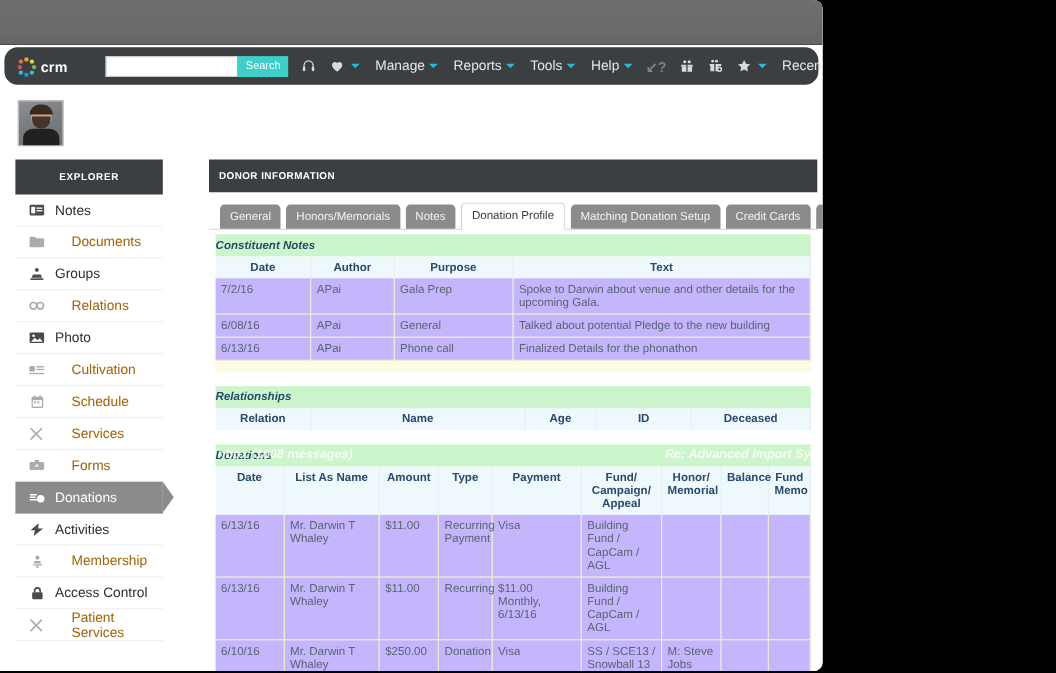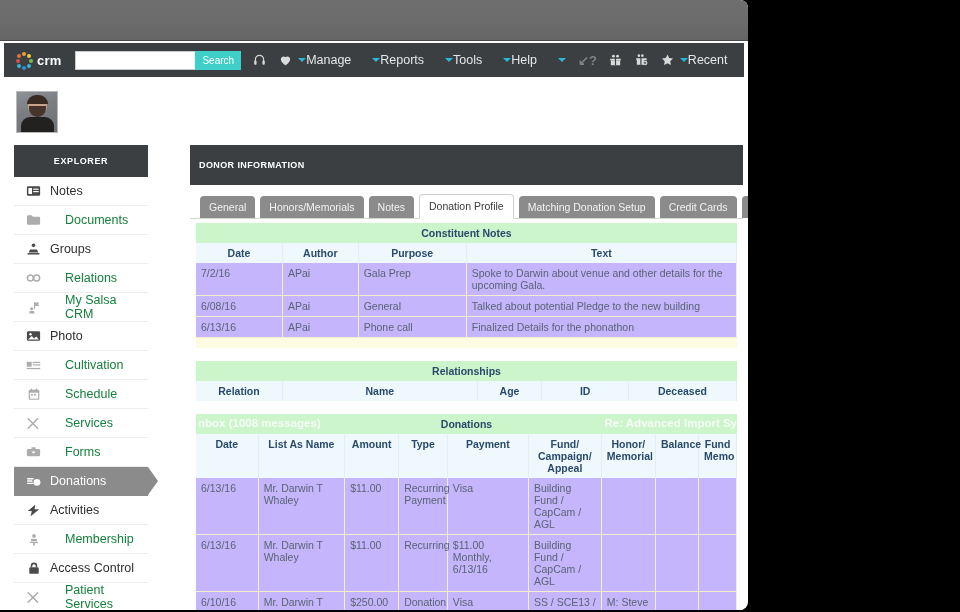--- a/index.html
+++ b/index.html
@@ -28,45 +28,45 @@
     border-bottom: 1px solid #4a4a4a;
   }
 
   
   #navbar {
     position: absolute; left: 4px; top: 43px;
     width: 740px; height: 34px;
     background: #3b3f42;
     display: flex; align-items: center;
     padding: 0 6px;
-    border-radius: 0;
+    border-radius: 12px;
   }
   .brand { display: flex; align-items: center; gap: 4px; margin: 0 14px 0 6px; }
   .brand-logo { width: 17px; height: 17px; position: relative; }
   .brand-logo i {
     position: absolute; width: 4px; height: 4px; border-radius: 50%;
   }
   .brand-text { color: #fff; font-size: 13px; font-weight: bold; letter-spacing: .2px; }
 
-  .search-wrap { display: flex; align-items: center; height: 19px; }
+  .search-wrap { display: flex; align-items: center; height: 19px; margin-left: 21px; }
   #search-input {
     width: 120px; height: 19px; border: 1px solid #c8c8c8; border-right: none;
     background: #fff; font-size: 10px; padding: 0 4px; outline: none;
     font-family: "Liberation Sans", sans-serif; color: #333;
   }
   #search-btn {
     height: 19px; border: none; background: #3ecfc8; color: #fff;
     font-size: 10px; padding: 0 7px; cursor: pointer;
     font-family: "Liberation Sans", sans-serif;
   }
 
   .nav-icon { color: #d9dada; margin: 0 0 0 11px; display: flex; align-items: center; }
   .nav-item {
-    color: #e6e7e7; font-size: 12.5px; margin-left: 0;
-    display: flex; align-items: center; gap: 21px; cursor: pointer; white-space: nowrap;
+    color: #e6e7e7; font-size: 12.5px; margin-left: 14px;
+    display: flex; align-items: center; gap: 4px; cursor: pointer; white-space: nowrap;
   }
   .caret { width: 0; height: 0; border-left: 4px solid transparent;
            border-right: 4px solid transparent; border-top: 4px solid #29b8d8; }
 
   
   #person-header {
     position: absolute; left: 4px; top: 83px; width: 740px; height: 58px;
     background: #fff; display: flex; align-items: center; padding-left: 12px;
   }
   #avatar {
@@ -89,36 +89,36 @@
   #explorer-head {
     height: 32px; background: #3b3f42; color: #fff; font-size: 9px;
     letter-spacing: .6px; display: flex; align-items: center; justify-content: center;
     font-weight: bold;
   }
   .side-item {
     height: 29px; display: flex; align-items: center; gap: 9px;
     padding-left: 12px; font-size: 12.5px; color: #2e2e2e;
     border-bottom: 1px solid #ededed; background: #fff; position: relative; cursor: pointer;
   }
-  .side-item.dim { color: #15803d; gap: 24px; }
+  .side-item.dim { color: #a16207; gap: 24px; }
   .side-item.dim .s-ico { opacity: .45; }
   .side-item.active { background: #8b8b8b; color: #fff; border-bottom-color: #8b8b8b; }
   .side-item.active::after {
     content: ""; position: absolute; right: -10px; top: 0;
     border-top: 14.5px solid transparent; border-bottom: 14.5px solid transparent;
     border-left: 10px solid #8b8b8b;
   }
   .side-item.active .s-ico { color: #fff; }
   .s-ico { width: 15px; height: 14px; display: flex; align-items: center;
            justify-content: center; color: #4a4a4a; flex: none; }
 
   
   #main { position: absolute; left: 190px; top: 145px; width: 553px; }
   #donor-bar {
-    height: 40px; background: #3b3f42; color: #fff; font-size: 9px;
+    height: 30px; background: #3b3f42; color: #fff; font-size: 9px;
     display: flex; align-items: center; padding-left: 9px; letter-spacing: .4px;
     font-weight: bold;
   }
 
   #tabs { display: flex; align-items: flex-end; gap: 5px; height: 34px;
           padding: 6px 8px 0 10px; background: #fff;
           border-bottom: 1px solid #d4d4d4; }
   .tab {
     background: #8b8b8b; color: #f2f2f2; font-size: 10.5px;
     padding: 6px 9px 6px; border-radius: 4px 4px 0 0; cursor: pointer;
@@ -127,21 +127,21 @@
   .tab.active {
     background: #fff; color: #3a3a3a;
     border: 1px solid #cfcfcf; border-bottom: 1px solid #fff;
     margin-bottom: -1px; padding: 6px 9px 7px;
   }
 
   #panel-body { background: #fff; padding: 4px 6px 0 6px; position: relative; }
 
   .sec-head {
     background: #ccf5cc; color: #2a4a6b; font-size: 10.5px; font-weight: bold;
-    text-align: center; padding: 4px 0; position: relative;
+    padding: 4px 0; position: relative; font-style: italic;
   }
   .ghost {
     position: absolute; top: 3px; font-size: 11.5px; font-weight: bold;
     color: rgba(255,255,255,.8); white-space: nowrap; pointer-events: none;
   }
   .ghost.left { left: 2px; }
   .ghost.right { right: 0px; }
 
   table.grid { width: 100%; border-collapse: collapse; table-layout: fixed; }
   table.grid th {
@@ -297,31 +297,20 @@
           <span>Groups</span>
         </div>
         <div class="side-item dim">
           <span class="s-ico">
             <svg width="15" height="12" viewBox="0 0 24 20" fill="none" stroke="currentColor" stroke-width="2.6">
               <rect x="1.8" y="5" width="10" height="10" rx="5"></rect>
               <rect x="12.2" y="5" width="10" height="10" rx="5"></rect>
             </svg>
           </span>
           <span>Relations</span>
-        </div>
-        <div class="side-item dim">
-          <span class="s-ico">
-            <svg width="14" height="13" viewBox="0 0 22 22" fill="currentColor">
-              <circle cx="7" cy="13" r="2.6"></circle>
-              <path d="M4 17h7l1 4H3z"></path>
-              <rect x="11" y="2" width="1.8" height="12"></rect>
-              <path d="M12.8 2.5h7l-2 3 2 3h-7z"></path>
-            </svg>
-          </span>
-          <span>My Salsa CRM</span>
         </div>
         <div class="side-item">
           <span class="s-ico">
             <svg width="15" height="12" viewBox="0 0 24 20" fill="currentColor">
               <rect x="1" y="2" width="22" height="16" rx="2"></rect>
               <circle cx="7" cy="7" r="2" fill="#fff"></circle>
               <path d="M3 16l6-6 4 4 3.5-3 4.5 5z" fill="#fff"></path>
             </svg>
           </span>
           <span>Photo</span>

